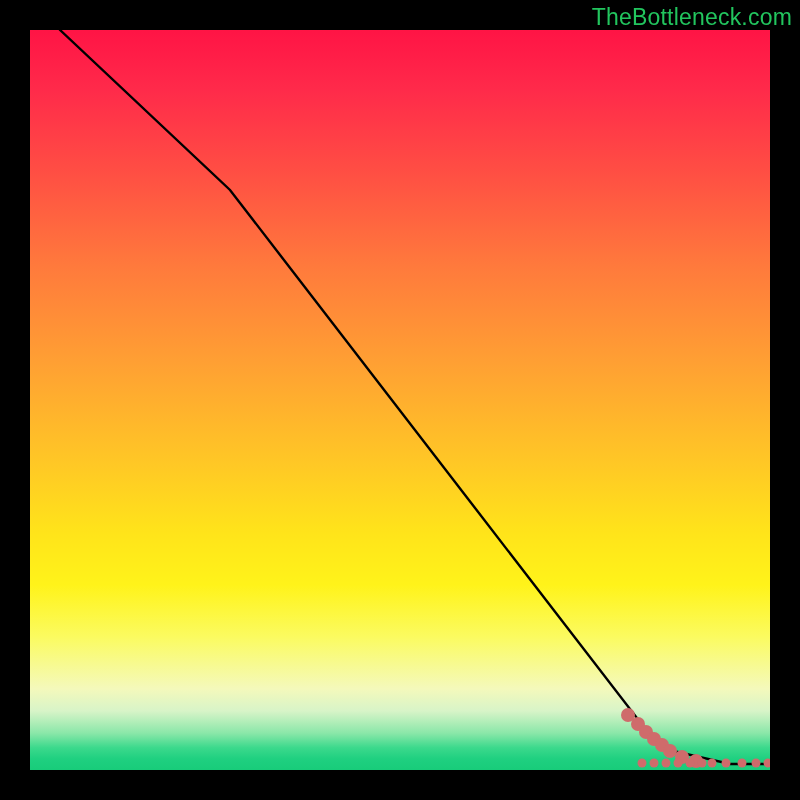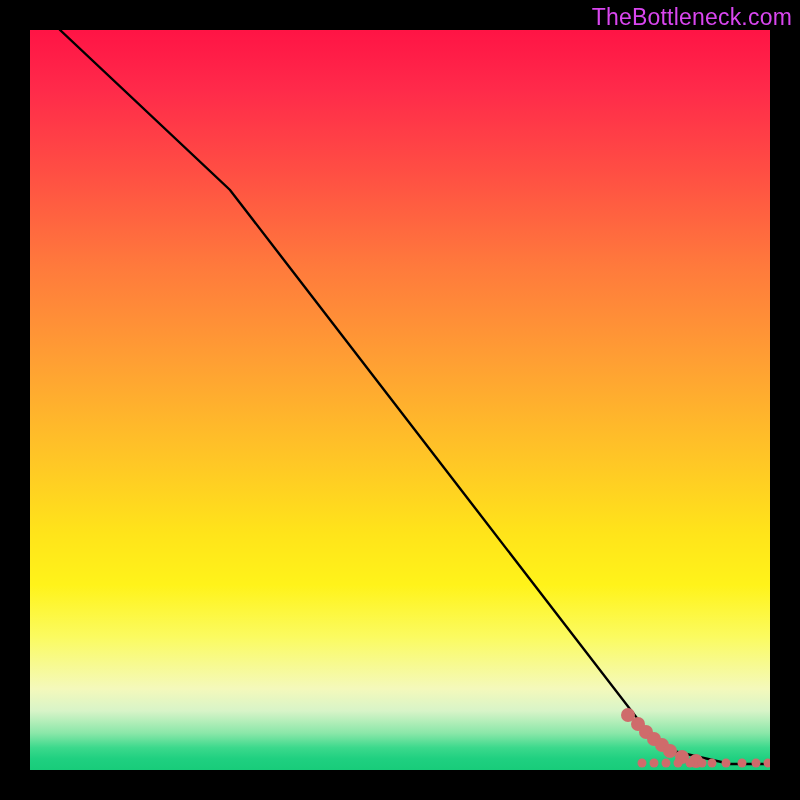--- a/index.html
+++ b/index.html
@@ -48,21 +48,21 @@
     left: 0;
     top: 0;
     width: 740px;
     height: 740px;
     pointer-events: none;
   }
   .watermark {
     position: absolute;
     top: 4px;
     right: 8px;
-    color: #d946ef;
+    color: #22c55e;
     font-size: 23px;
     font-weight: 500;
     letter-spacing: 0.2px;
   }
 </style>
 </head>
 <body>
 
 <div class="stage">
 

